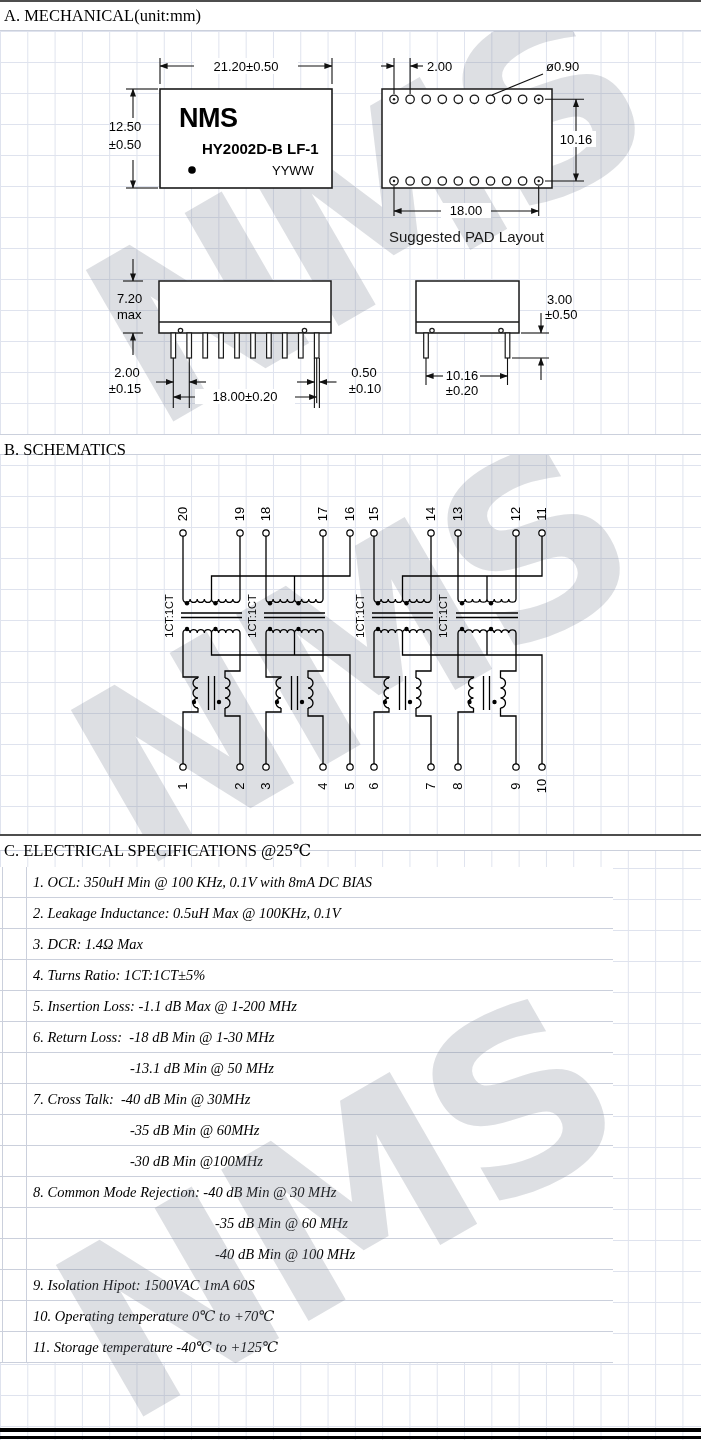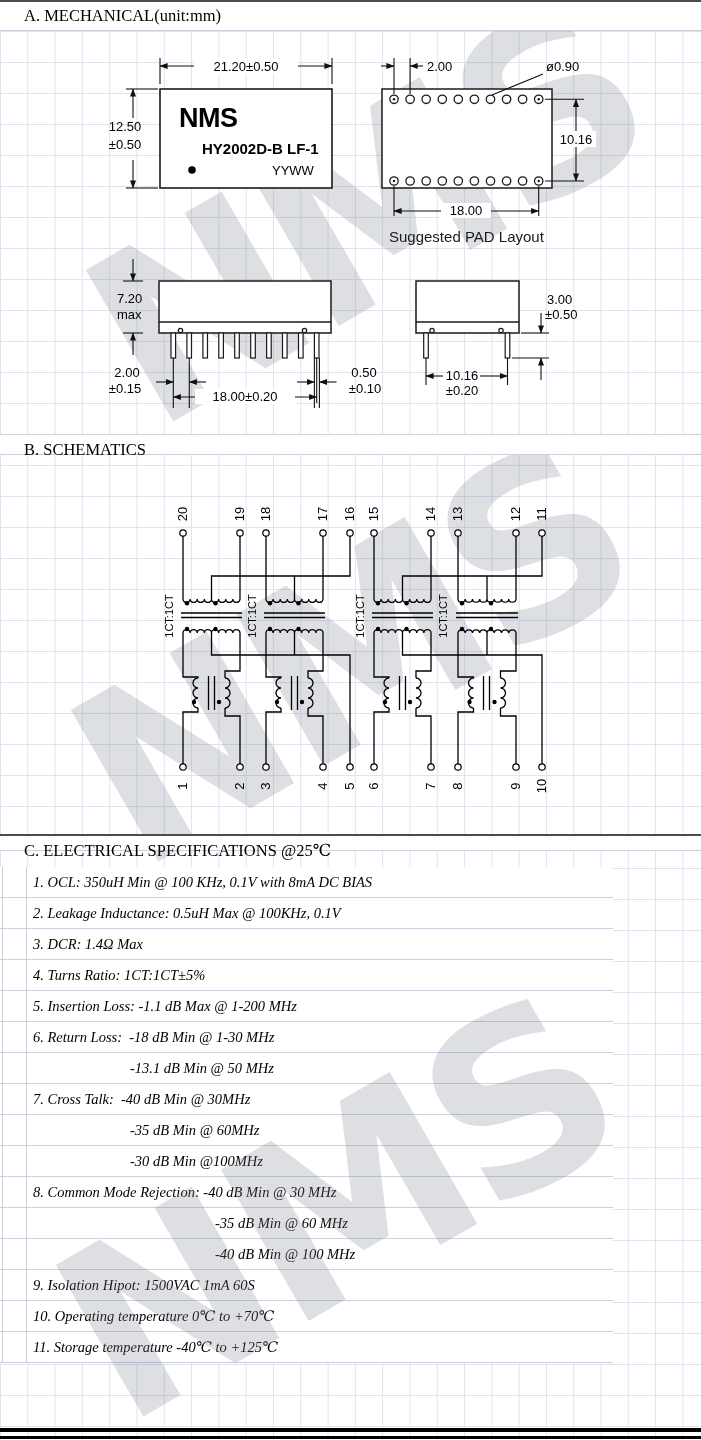--- a/index.html
+++ b/index.html
@@ -13,21 +13,21 @@
   }
   .wm{
     position:absolute;width:760px;height:300px;line-height:300px;text-align:center;
     font-family:"DejaVu Sans",sans-serif;font-weight:bold;font-size:240px;letter-spacing:-10px;
     color:rgba(125,132,145,0.26);transform:rotate(-30deg);z-index:2;pointer-events:none;
     user-select:none;
   }
   .hdr{
     position:absolute;left:0;width:701px;height:29px;line-height:29px;background:#fff;
     font-family:"Liberation Serif","DejaVu Serif",serif;font-size:16.5px;color:#000;
-    padding-left:24px;box-sizing:border-box;z-index:3;
+    padding-left:4px;box-sizing:border-box;z-index:3;
   }
   .hdrA{top:0;border-top:2px solid #4d4d4d;border-bottom:1px solid #cbd0dc;height:31px;line-height:28px;}
   .hdrB{top:434px;border-top:1px solid #cbd0dc;border-bottom:1px solid #cbd0dc;height:21px;line-height:29px;}
   .hdrC{top:834px;border-top:2px solid #4d4d4d;border-bottom:1px solid #cbd0dc;height:17px;line-height:30px;}
   svg.layer{position:absolute;left:0;z-index:3;}
   .specs{position:absolute;left:0;top:867px;width:613px;z-index:1;font-style:italic;}
   .srow{display:flex;height:31px;box-sizing:border-box;border-bottom:1px solid #cbd0dc;background:#fff;}
   .gut{width:25px;margin-left:2px;border-left:1px solid #cbd0dc;border-right:1px solid #cbd0dc;box-sizing:border-box;}
   .stext{
     position:relative;z-index:3;flex:1;line-height:30px;white-space:pre;

